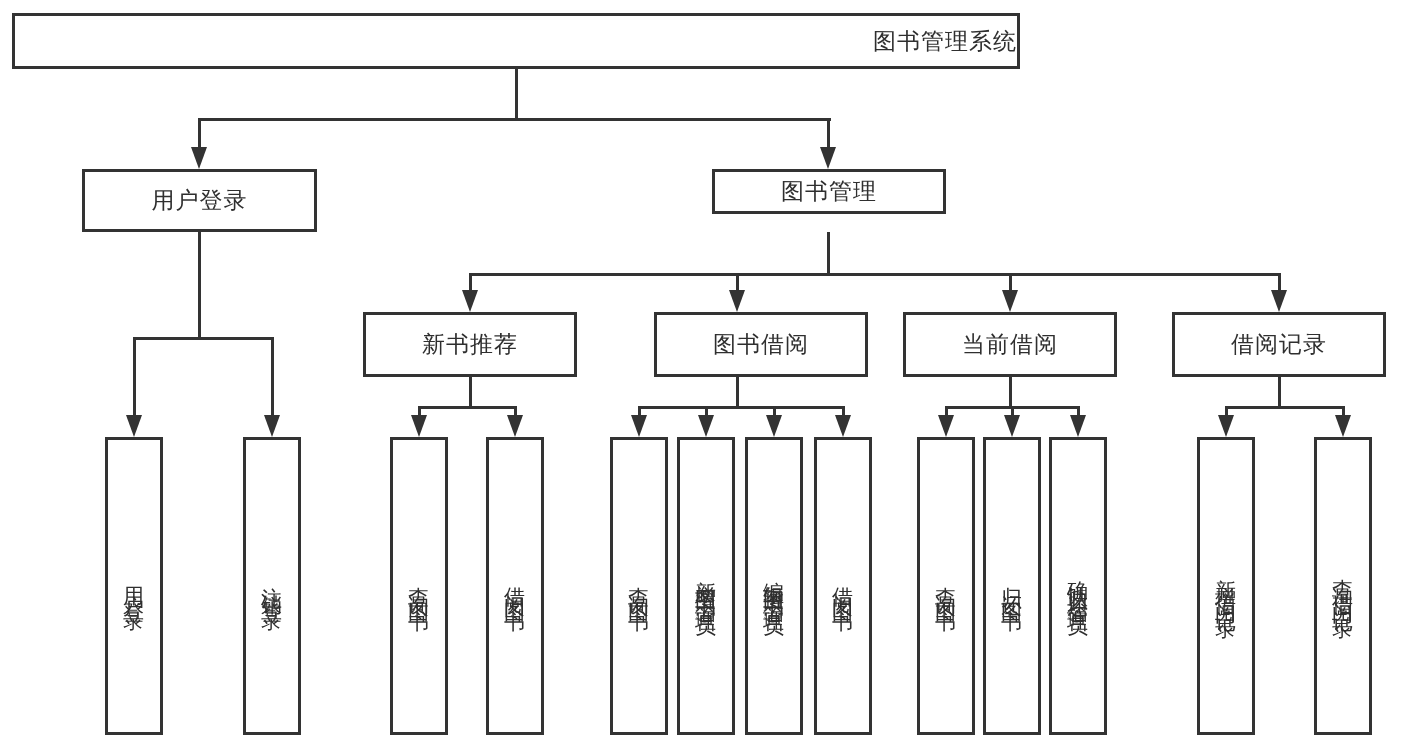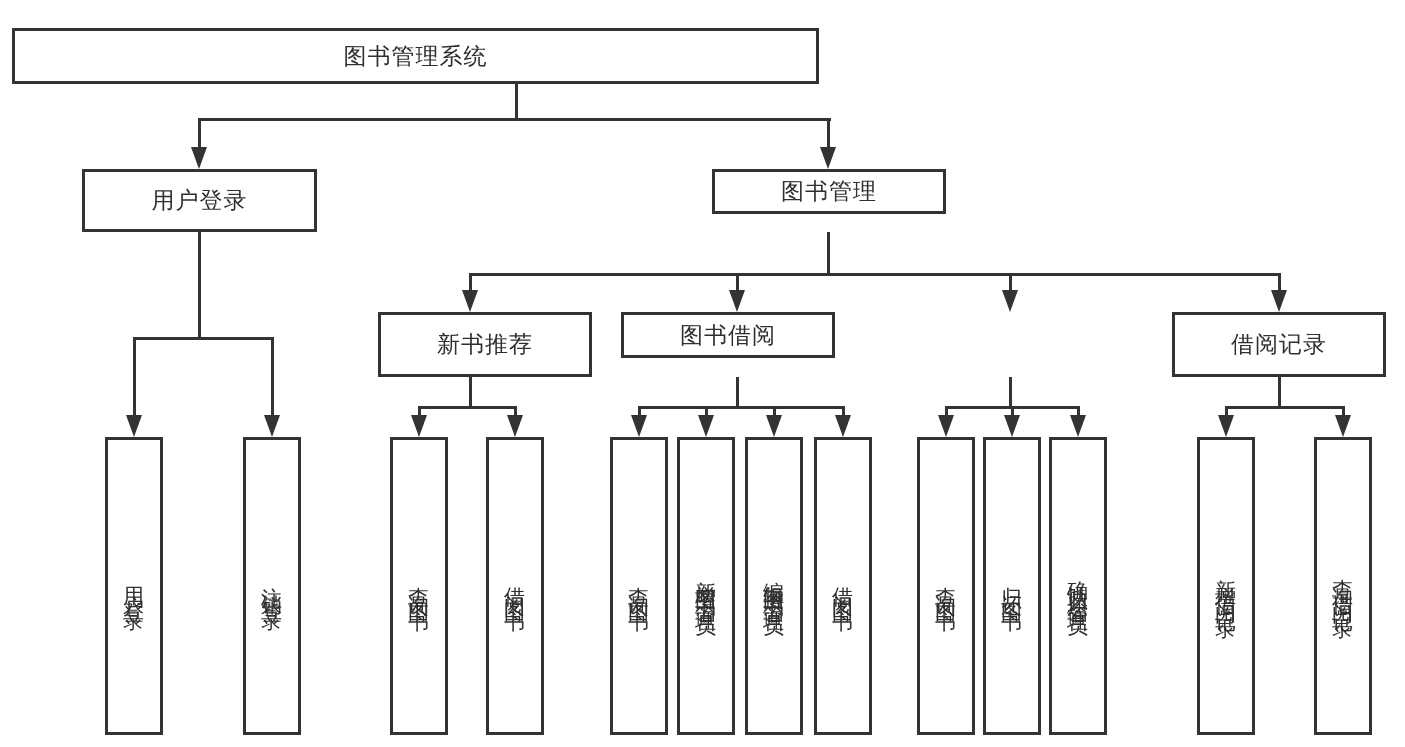--- a/index.html
+++ b/index.html
@@ -60,21 +60,21 @@
     letter-spacing: 1px;
     z-index: 3;
     white-space: nowrap;
   }
 </style>
 </head>
 <body>
 
 <div class="canvas">
 
-  <div class="box" style="left:12px;top:28px;width:807px;height:56px;">
+  <div class="box" style="left:12px;top:13px;width:1008px;height:56px;justify-content:flex-end;">
     <span>图书管理系统</span>
   </div>
 
   <div class="vline" style="left:514.5px;top:69px;height:52px;"></div>
   <div class="hline" style="left:197.5px;top:118px;width:633px;"></div>
   <div class="vline" style="left:197.5px;top:118px;height:31px;"></div>
   <div class="arrow" style="left:191px;top:147px;"></div>
   <div class="vline" style="left:826.5px;top:118px;height:31px;"></div>
   <div class="arrow" style="left:820px;top:147px;"></div>
 
@@ -96,25 +96,28 @@
   <div class="hline" style="left:468.5px;top:273px;width:812px;"></div>
   <div class="vline" style="left:468.5px;top:273px;height:19px;"></div>
   <div class="arrow" style="left:462px;top:290px;"></div>
   <div class="vline" style="left:735.5px;top:273px;height:19px;"></div>
   <div class="arrow" style="left:729px;top:290px;"></div>
   <div class="vline" style="left:1008.5px;top:273px;height:19px;"></div>
   <div class="arrow" style="left:1002px;top:290px;"></div>
   <div class="vline" style="left:1277.5px;top:273px;height:19px;"></div>
   <div class="arrow" style="left:1271px;top:290px;"></div>
 
-  <div class="box" style="left:378px;top:312px;width:214px;height:65px;">
+  <div class="box" style="left:363px;top:312px;width:214px;height:65px;">
     <span>新书推荐</span>
   </div>
-  <div class="box" style="left:621px;top:312px;width:214px;height:46px;">
+  <div class="box" style="left:654px;top:312px;width:214px;height:65px;">
     <span>图书借阅</span>
+  </div>
+  <div class="box" style="left:903px;top:312px;width:214px;height:65px;">
+    <span>当前借阅</span>
   </div>
   <div class="box" style="left:1172px;top:312px;width:214px;height:65px;">
     <span>借阅记录</span>
   </div>
 
   <div class="vline" style="left:468.5px;top:377px;height:32px;"></div>
   <div class="hline" style="left:417.5px;top:406px;width:99px;"></div>
   <div class="vline" style="left:417.5px;top:406px;height:12px;"></div>
   <div class="arrow" style="left:411px;top:415px;"></div>
   <div class="vline" style="left:513.5px;top:406px;height:12px;"></div>

